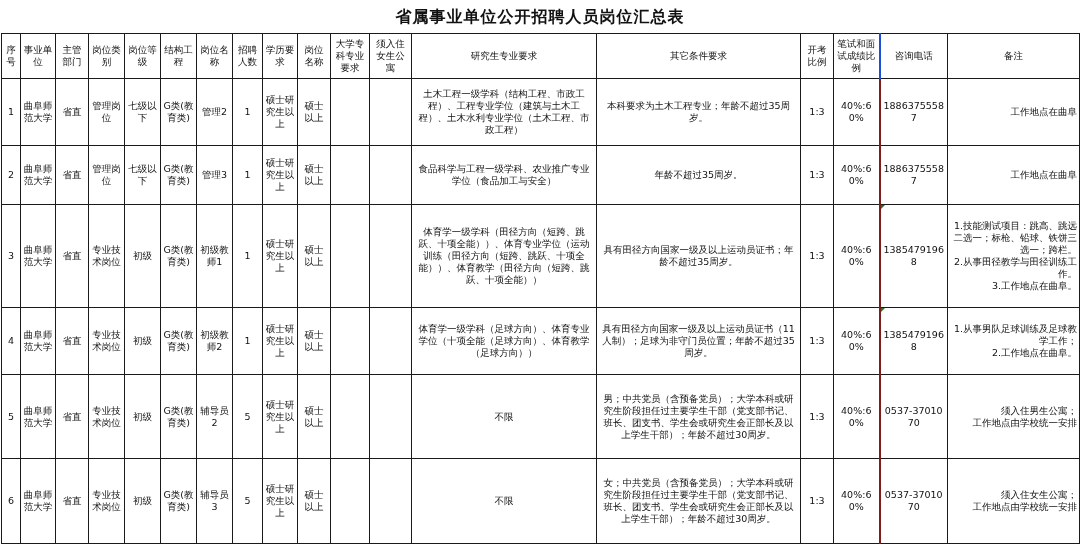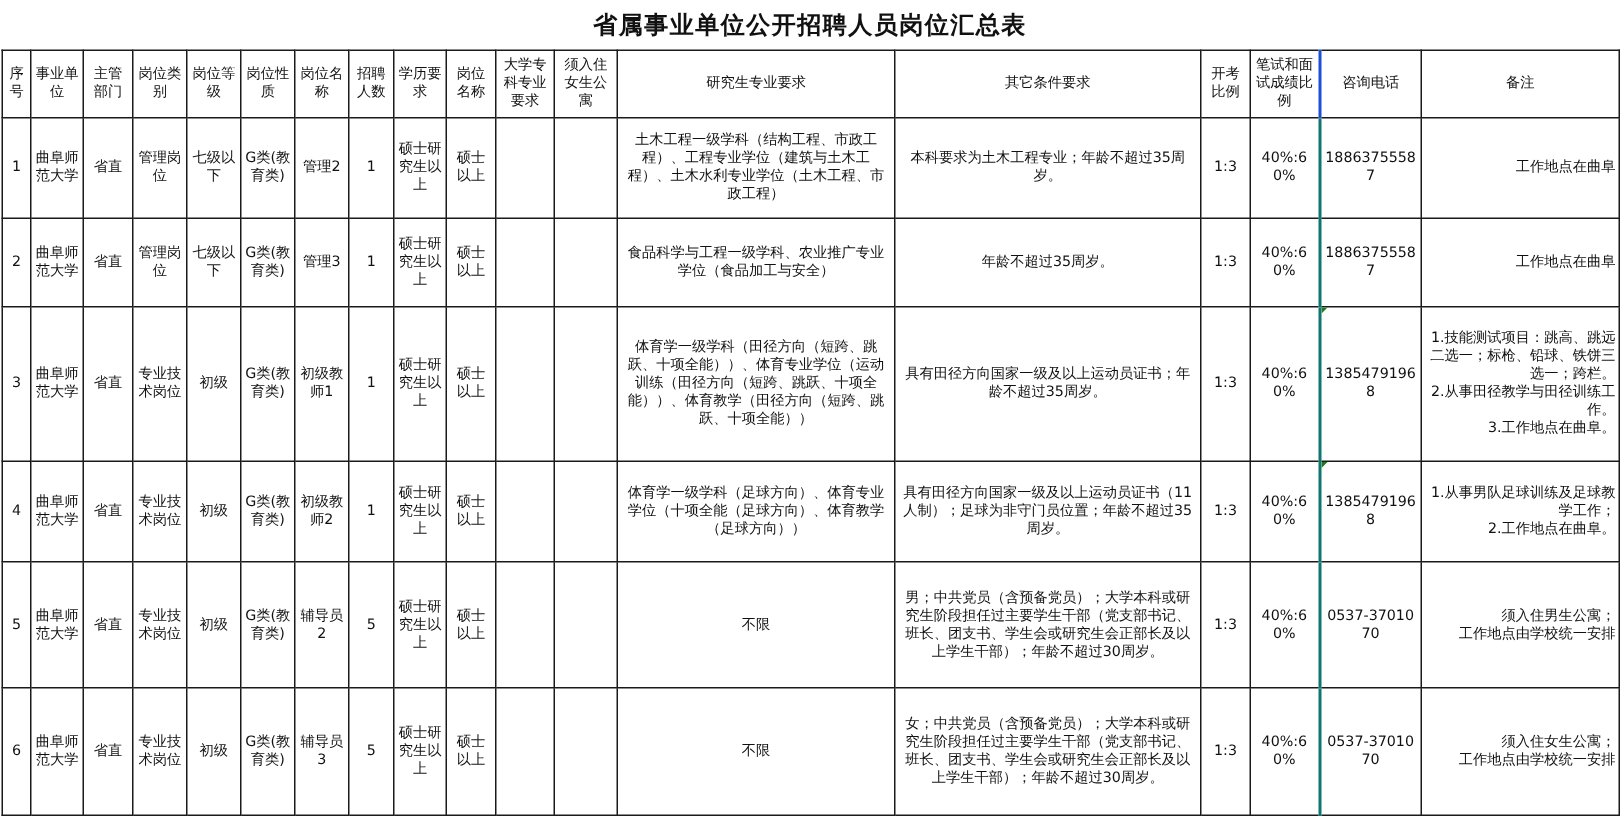--- a/index.html
+++ b/index.html
@@ -9,21 +9,21 @@
            font-family: "DejaVu Serif", "Liberation Serif", serif; font-weight: bold;
            font-size: 16px; letter-spacing: 1px; line-height: 26px; }
   table { position: absolute; left: 1px; top: 33px; border-collapse: collapse;
           table-layout: fixed; width: 1078px; }
   td, th { border: 1px solid #1a1a1a; padding: 0 2px; font-size: 9.5px; line-height: 12px;
            font-weight: normal; text-align: center; vertical-align: middle;
            overflow: hidden; word-break: break-all; }
   th { height: 44px; }
   td.left { text-align: right; }
   td.req { padding: 0 5px; }
-  td.phone { position: relative; border-left: 2px solid #0f766e; margin-top: 44px; }
+  td.phone { position: relative; border-left: 2px solid #7f1d1d; margin-top: 44px; }
   th.phone-h { border-left: 2px solid #1d4ed8; }
   .green-mark { position: absolute; left: 0; top: 0; width: 0; height: 0;
                 border-top: 4px solid #1a7f1a; border-right: 4px solid transparent; }
   .pre { white-space: pre-line; }
 </style>
 </head>
 <body>
 
 <div class="title">省属事业单位公开招聘人员岗位汇总表</div>
 
@@ -48,21 +48,21 @@
     <col style="width:68px">
       <col style="width:132px">
   </colgroup>
   <thead>
     <tr>
       <th>序号</th>
       <th>事业单位</th>
       <th>主管部门</th>
       <th>岗位类别</th>
       <th>岗位等级</th>
-      <th>岗位性质</th>
+      <th>结构工程</th>
       <th>岗位名称</th>
       <th>招聘人数</th>
       <th>学历要求</th>
       <th>岗位名称</th>
       <th>大学专科专业要求</th>
       <th>须入住女生公寓</th>
       <th>研究生专业要求</th>
       <th>其它条件要求</th>
       <th>开考比例</th>
       <th>笔试和面试成绩比例</th>

